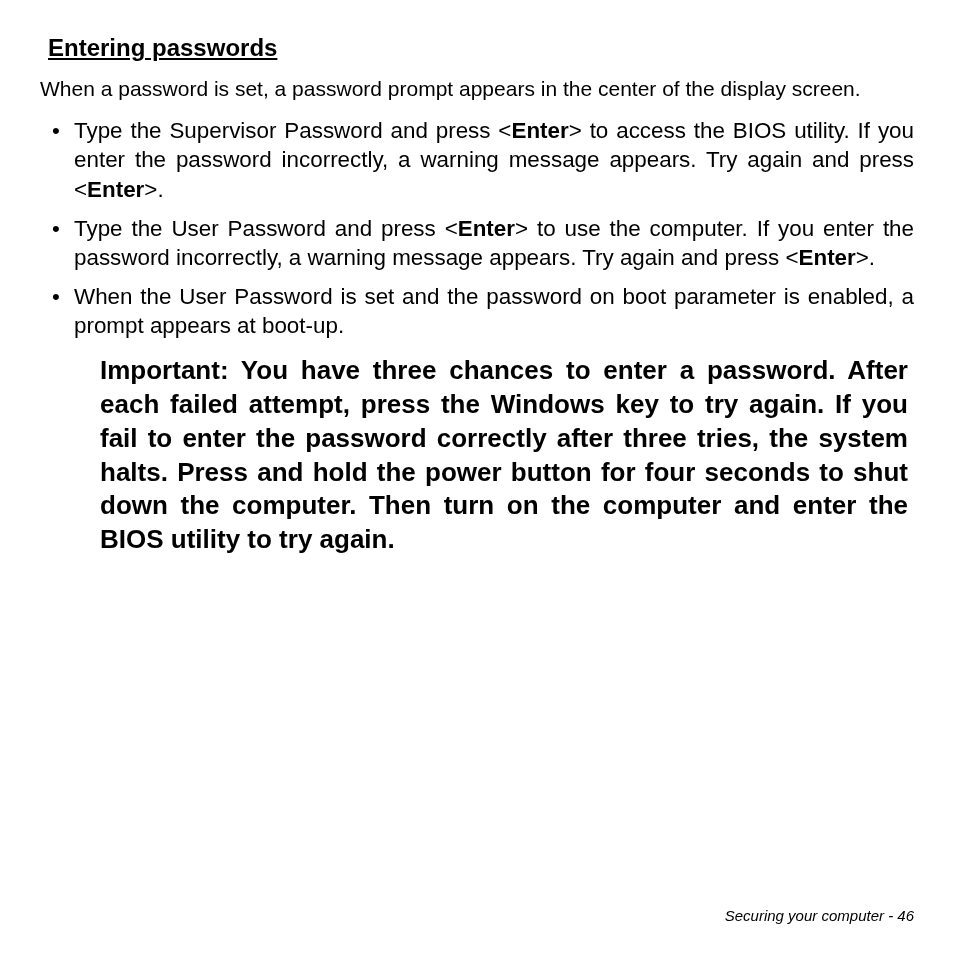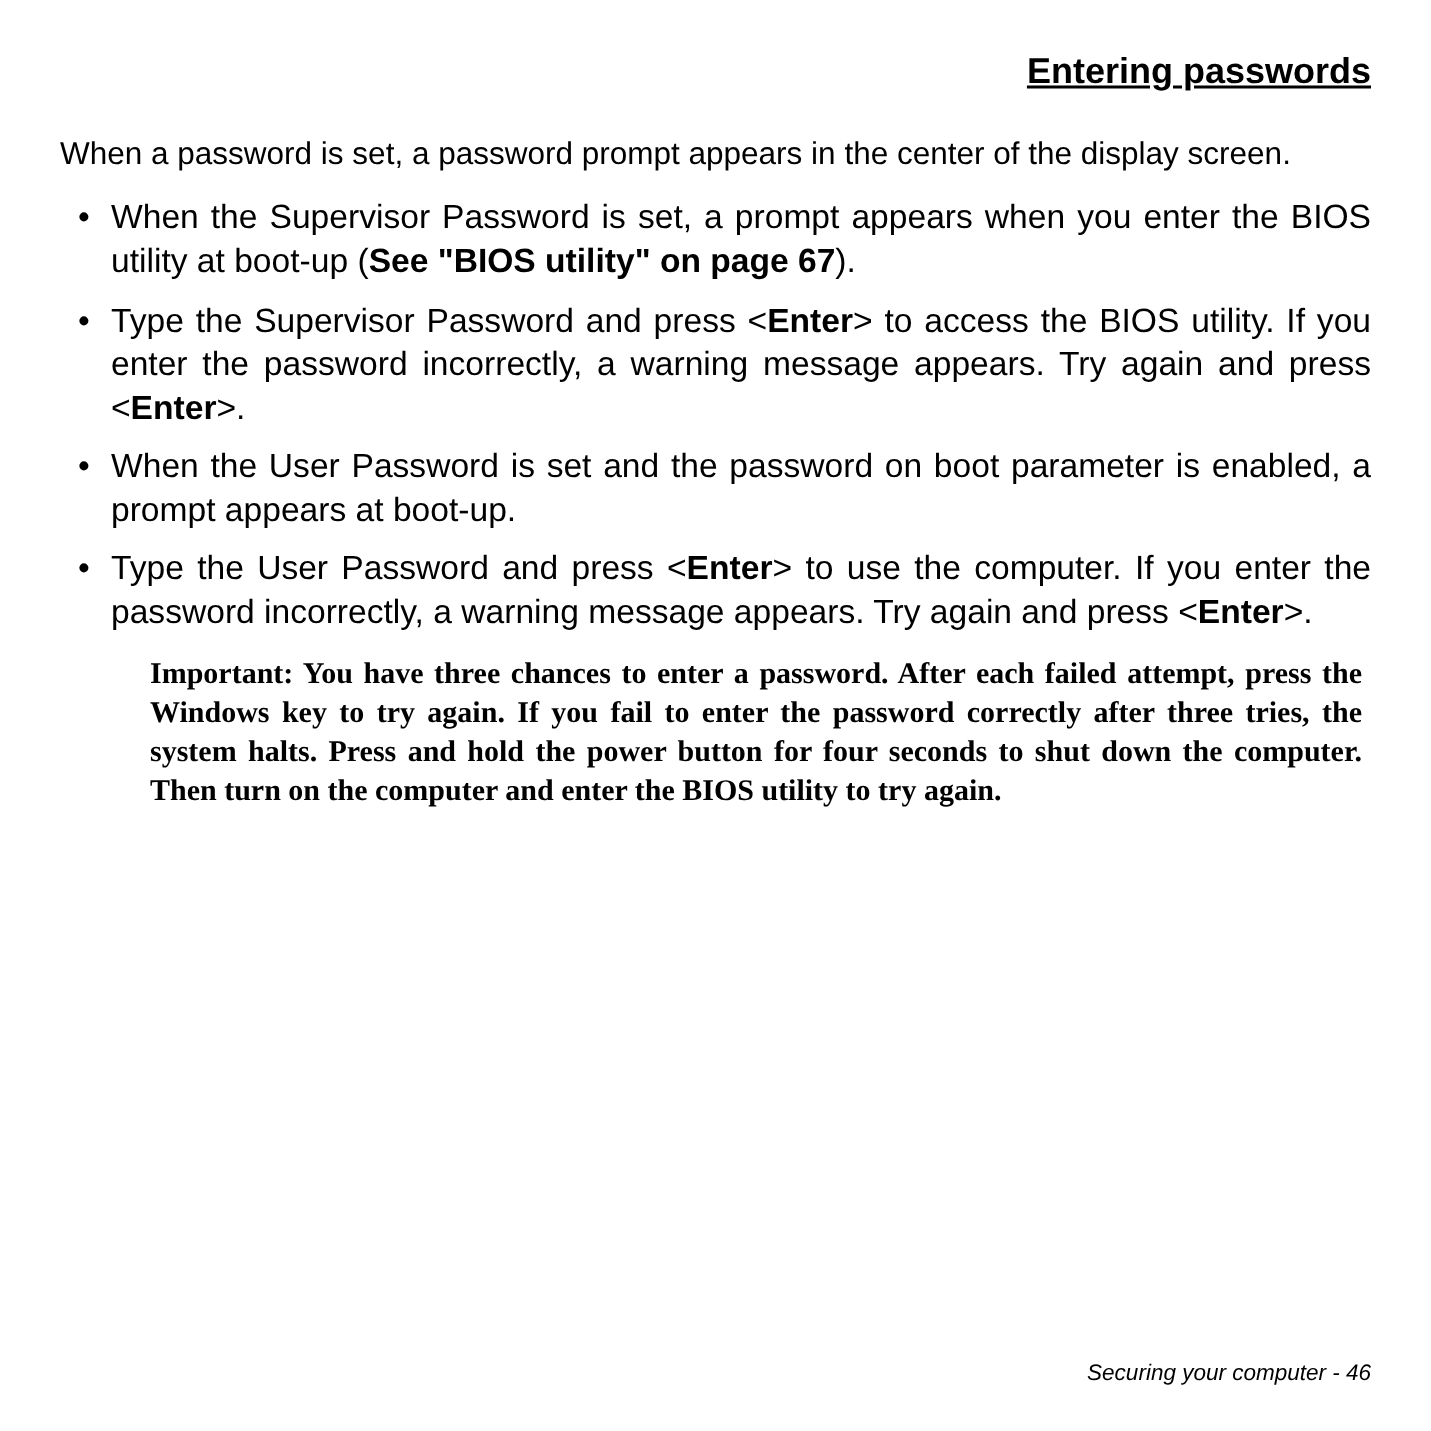--- a/index.html
+++ b/index.html
@@ -14,22 +14,21 @@
       background: #ffffff;
       color: #000000;
       padding: 34px 40px 30px 40px;
       position: relative;
     }
     .heading {
       font-size: 24px;
       font-weight: bold;
       text-decoration: underline;
       margin-left: 8px;
-      margin-bottom: 28px;
-      text-align: right;
+      margin-bottom: 14px;
     }
     .intro {
       font-size: 21px;
       line-height: 1.25;
       margin-bottom: 14px;
     }
     ul.bullets {
       list-style: none;
       padding-left: 0;
     }
@@ -44,54 +43,50 @@
     ul.bullets li::before {
       content: "•";
       position: absolute;
       left: 12px;
       top: 0;
     }
     .bold {
       font-weight: bold;
     }
     .important-block {
-      font-size: 20px;
+      font-size: 26px;
       font-weight: bold;
       line-height: 1.3;
       text-align: justify;
       padding-left: 60px;
       padding-right: 6px;
       margin-top: 14px;
-      font-family: Liberation Serif, serif;
     }
     .footer {
       position: absolute;
       bottom: 30px;
       right: 40px;
       font-size: 15px;
       font-style: italic;
     }
   </style>
 </head>
 <body>
 
 <h2 class="heading">Entering passwords</h2>
 
 <p class="intro">When a password is set, a password prompt appears in the center of the display screen.</p>
 
 <ul class="bullets">
   <li>
-    <span>When the Supervisor Password is set, a prompt appears when you enter the BIOS utility at boot-up (</span><span class="bold">See "BIOS utility" on page 67</span><span>).</span>
-  </li>
-  <li>
     <span>Type the Supervisor Password and press &lt;</span><span class="bold">Enter</span><span>&gt; to access the BIOS utility. If you enter the password incorrectly, a warning message appears. Try again and press &lt;</span><span class="bold">Enter</span><span>&gt;.</span>
   </li>
   <li>
-    <span>When the User Password is set and the password on boot parameter is enabled, a prompt appears at boot-up.</span>
+    <span>Type the User Password and press &lt;</span><span class="bold">Enter</span><span>&gt; to use the computer. If you enter the password incorrectly, a warning message appears. Try again and press &lt;</span><span class="bold">Enter</span><span>&gt;.</span>
   </li>
   <li>
-    <span>Type the User Password and press &lt;</span><span class="bold">Enter</span><span>&gt; to use the computer. If you enter the password incorrectly, a warning message appears. Try again and press &lt;</span><span class="bold">Enter</span><span>&gt;.</span>
+    <span>When the User Password is set and the password on boot parameter is enabled, a prompt appears at boot-up.</span>
   </li>
 </ul>
 
 <p class="important-block">Important: You have three chances to enter a password. After each failed attempt, press the Windows key to try again. If you fail to enter the password correctly after three tries, the system halts. Press and hold the power button for four seconds to shut down the computer. Then turn on the computer and enter the BIOS utility to try again.</p>
 
 <div class="footer">Securing your computer -  46</div>
 
 </body></html>

